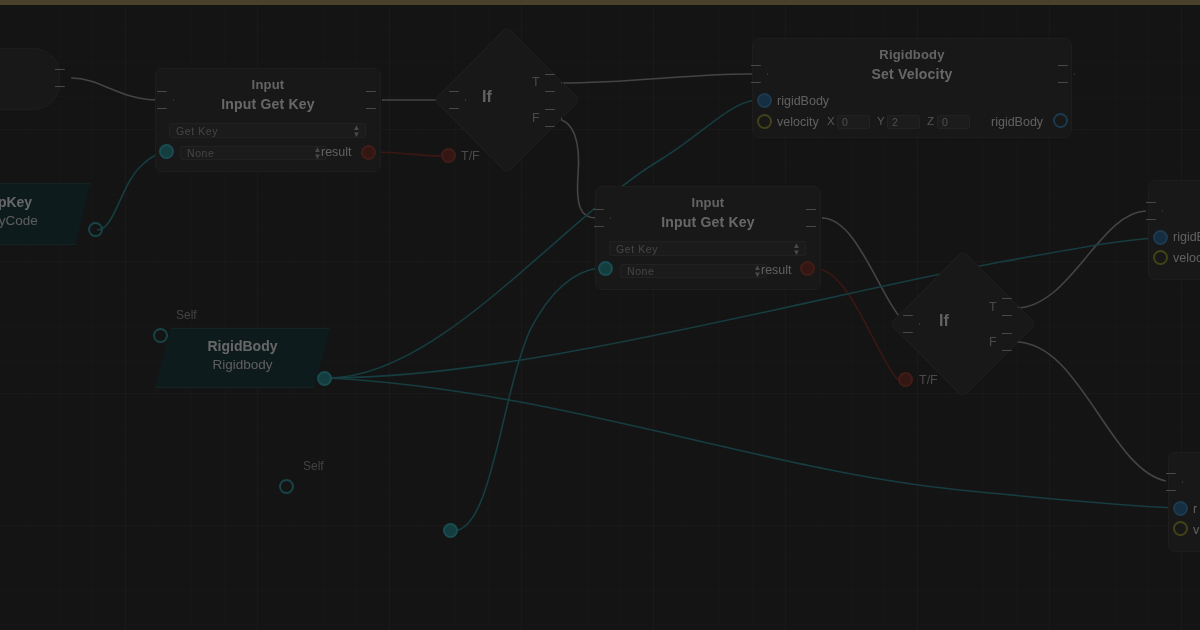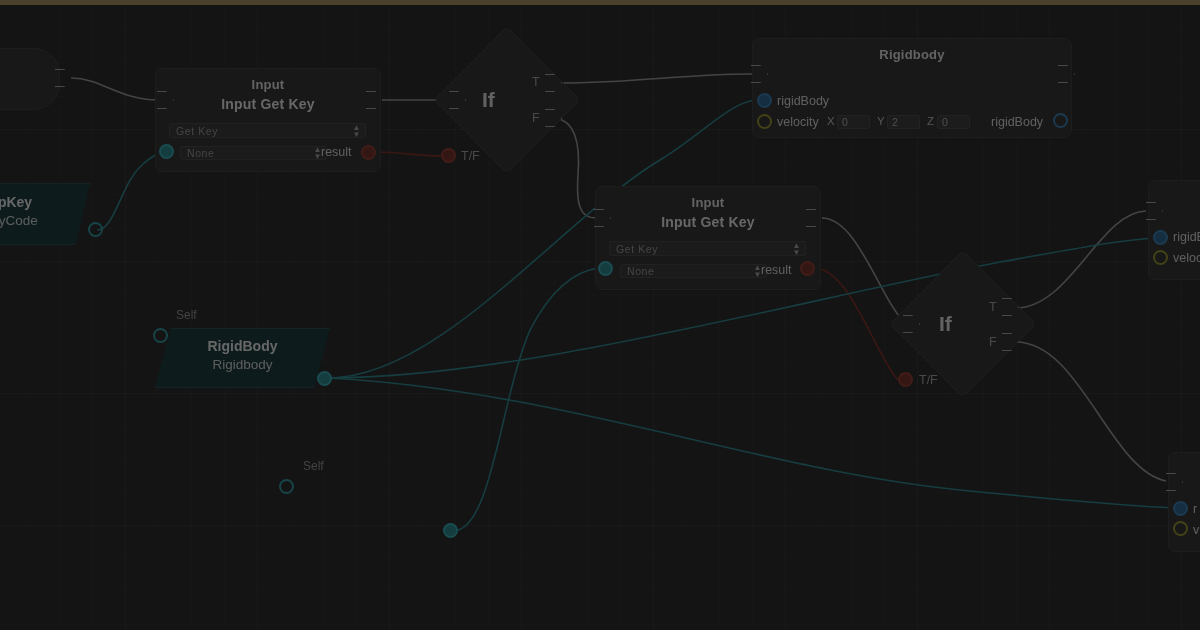--- a/index.html
+++ b/index.html
@@ -47,21 +47,21 @@
   .dd .stepper{position:absolute;right:4px;top:50%;transform:translateY(-50%);
       color:#9a9a9a;font-size:8px;line-height:7px;text-align:center;}
   .numf{position:absolute;background:#3c3c3c;border:1px solid #484848;border-radius:2px;
       box-sizing:border-box;color:#a0a0a0;font-size:10.5px;display:flex;align-items:center;
       padding-left:4px;}
   .axis{position:absolute;color:#b4b4b4;font-size:11.5px;}
 
   
   .diamond{position:absolute;background:#333333;border:1px solid #3e3e3e;
       transform:rotate(45deg);border-radius:5px;box-sizing:border-box;}
-  .if-text{position:absolute;color:#cdcdcd;font-weight:bold;font-size:21px;}
+  .if-text{position:absolute;color:#cdcdcd;font-weight:bold;font-size:16px;}
 
   
   .varnode{position:absolute;background:#1e3a3c;border:1px solid #2a4a4c;
       box-sizing:border-box;
       clip-path:polygon(9% 0, 100% 0, 91% 100%, 0 100%);}
   .varnode .vt{color:#d7d7d7;font-weight:bold;font-size:14px;text-align:center;}
   .varnode .vs{color:#c2c2c2;font-size:13.5px;text-align:center;}
   .selflabel{position:absolute;color:#8c8c8c;font-size:12px;}
 
   
@@ -148,20 +148,21 @@
   <div class="flowport" style="left:449px;top:91px;"></div>
   <div class="lbl-dim" style="position:absolute;left:532px;top:75px;">T</div>
   <div class="flowport" style="left:545px;top:74px;"></div>
   <div class="lbl-dim" style="position:absolute;left:532px;top:111px;">F</div>
   <div class="flowport" style="left:545px;top:109px;"></div>
   <div class="port red" style="left:441px;top:148px;"></div>
   <div class="lbl-dim" style="position:absolute;left:461px;top:149px;">T/F</div>
 
   <div class="node" style="left:752px;top:38px;width:320px;height:100px;">
     <div class="node-title" style="margin-top:8px;">Rigidbody</div>
+    <div class="node-sub" style="margin-top:4px;">Set Velocity</div>
 
     <div class="lbl" style="position:absolute;left:24px;top:55px;">rigidBody</div>
 
     <div class="lbl" style="position:absolute;left:24px;top:76px;text-align:right;">velocity</div>
 
     <div class="axis" style="left:74px;top:76px;">X</div>
     <div class="numf" style="left:84px;top:76px;width:33px;height:14px;">
       <span>0</span>
     </div>
 

